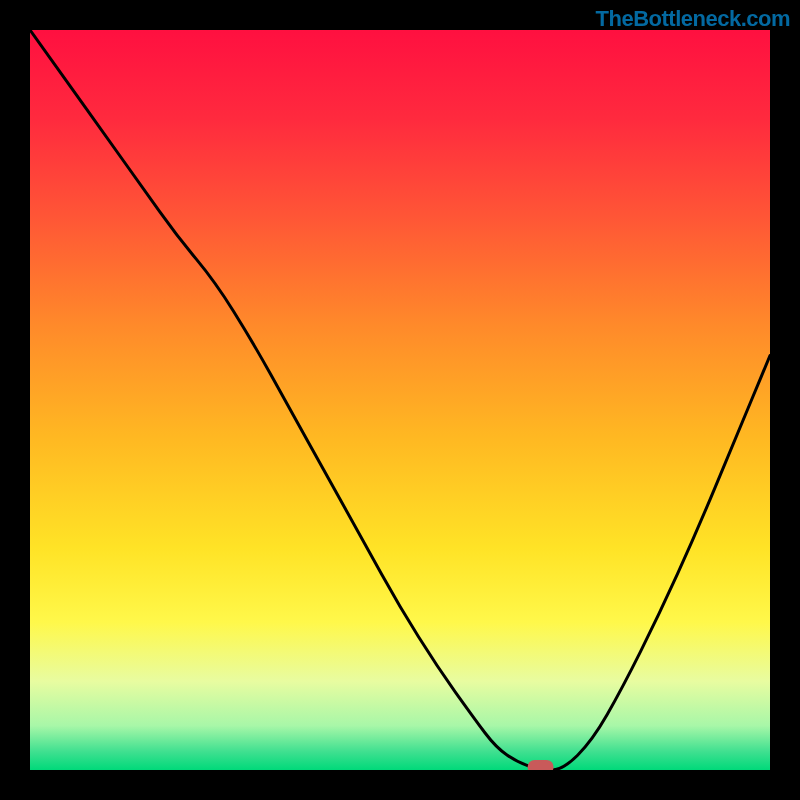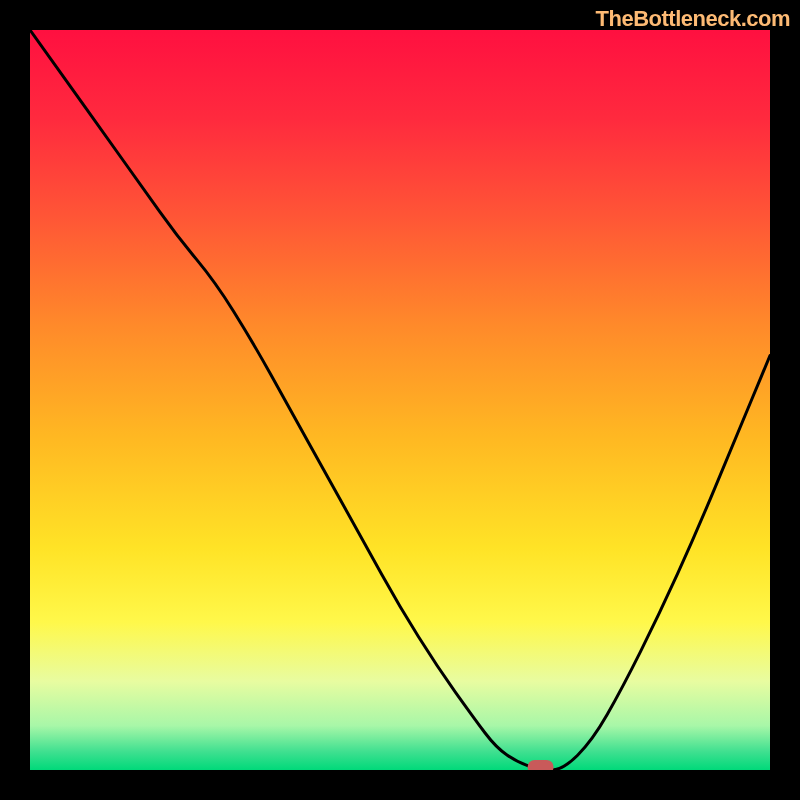--- a/index.html
+++ b/index.html
@@ -23,21 +23,21 @@
     left: 30px;
     top: 30px;
     width: 740px;
     height: 740px;
     overflow: hidden;
   }
   .watermark {
     position: absolute;
     top: 6px;
     right: 10px;
-    color: #fdba74;
+    color: #0369a1;
     font-size: 22px;
     font-weight: bold;
     font-family: Arial, sans-serif;
     letter-spacing: -0.5px;
     margin-left: 36px;
   }
   svg { display: block; }
 </style>
 </head>
 <body>

